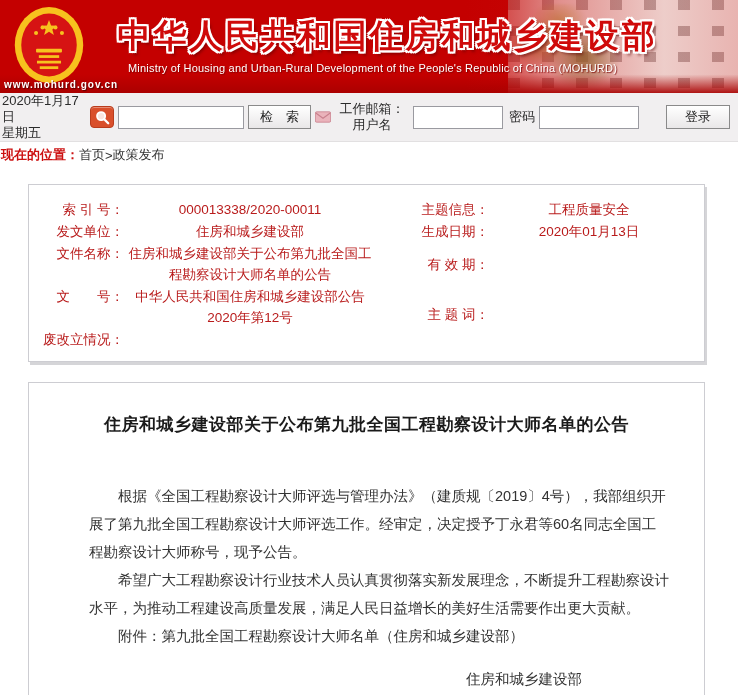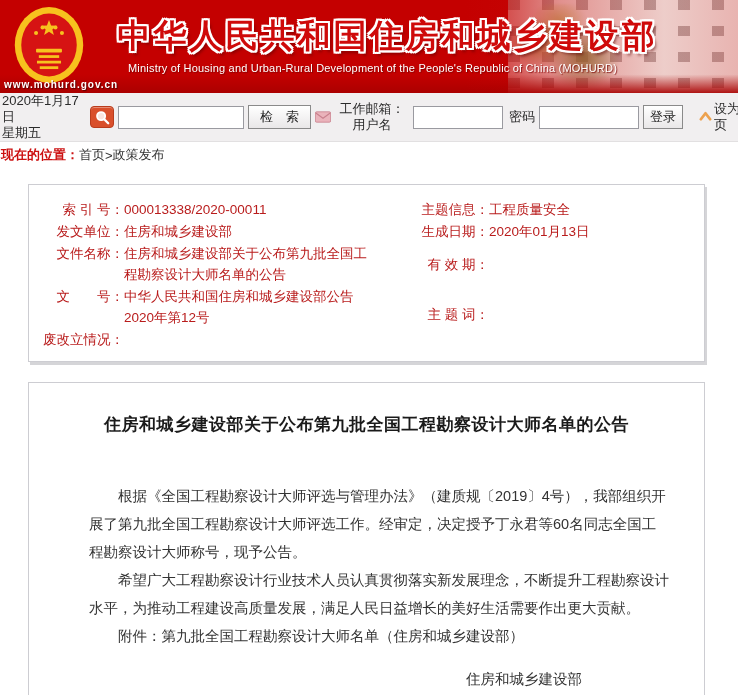--- a/index.html
+++ b/index.html
@@ -42,38 +42,38 @@
   .toolbar input { height:23px; border:1px solid #9a9aa0; background:#fff; flex:none; padding:0 4px; font-size:13px; }
   .search-input { width:126px; }
   .btn { flex:none; height:24px; border:1px solid #8a8a8a; background:linear-gradient(#ffffff,#e9e7e8); font-size:13px;
     color:#222; cursor:pointer; font-family:inherit; }
   .btn-search { width:63px; }
   .icon-mail { flex:none; width:16px; height:12px; }
   .mail-label { flex:none; width:74px; text-align:center; line-height:16px; }
   .user-input { width:90px; }
   .pwd-label { flex:none; padding-left:2px; }
   .pwd-input { width:100px; }
-  .btn-login { width:40px; }
+  .btn-login { width:64px;margin-left:23px; }
   .right-links { display:flex; align-items:center; gap:2px; margin-left:12px; flex:none; }
   .icon-home-arrow, .icon-fav { flex:none; }
   .link2 { width:44px; line-height:16px; color:#2b2b2b; text-decoration:none; cursor:pointer; flex:none; }
 
   
   .breadcrumb { height:26px; display:flex; align-items:center; font-size:13px; color:#333; background:#fff; padding-left:1px; }
   .breadcrumb .loc { color:#cc1111; font-weight:bold; }
   .breadcrumb a { color:#333; text-decoration:none; cursor:pointer; }
 
   
   .info-box { margin:16px 0 0 28px; width:677px; border:1px solid #cdcdd2; background:#fff;
     box-shadow:2px 3px 0 rgba(178,178,184,0.55); padding:14px 0 10px 0; display:flex; }
   .info-col-left { width:382px; flex:none; }
   .info-col-right { flex:1; }
   .info-row { display:flex; line-height:21px; font-size:13.5px; color:#b91c1c; margin-bottom:1px; }
   .info-label { width:95px; flex:none; text-align:right; white-space:pre; }
-  .info-value { width:252px; }
+  .info-value { width:252px;text-align:center; }
   .info-col-right .info-label { width:78px; }
   .info-col-right .info-value { width:200px; }
   .mt12 { margin-top:12px;gap:28px; }
   .mt14 { margin-top:29px; }
 
   
   .article-box { margin:20px 0 0 28px; width:677px; height:400px; border:1px solid #cdcdd2; background:#fff;
     padding:22px 34px 0 34px; color:#333; }
   .article-title { text-align:center; font-size:17px; font-weight:bold; color:#1a1a1a; letter-spacing:0.5px; margin-top:8px; }
   .article-body { margin-top:46px; padding-left:26px; font-size:14.5px; line-height:28px; }

